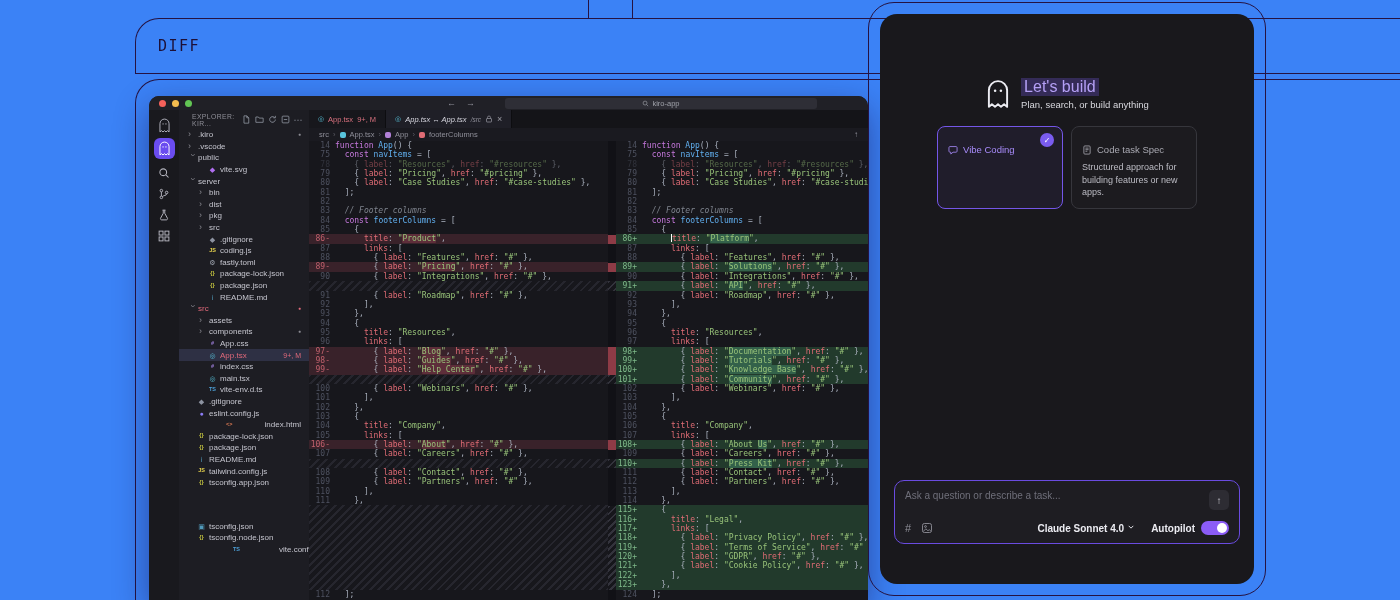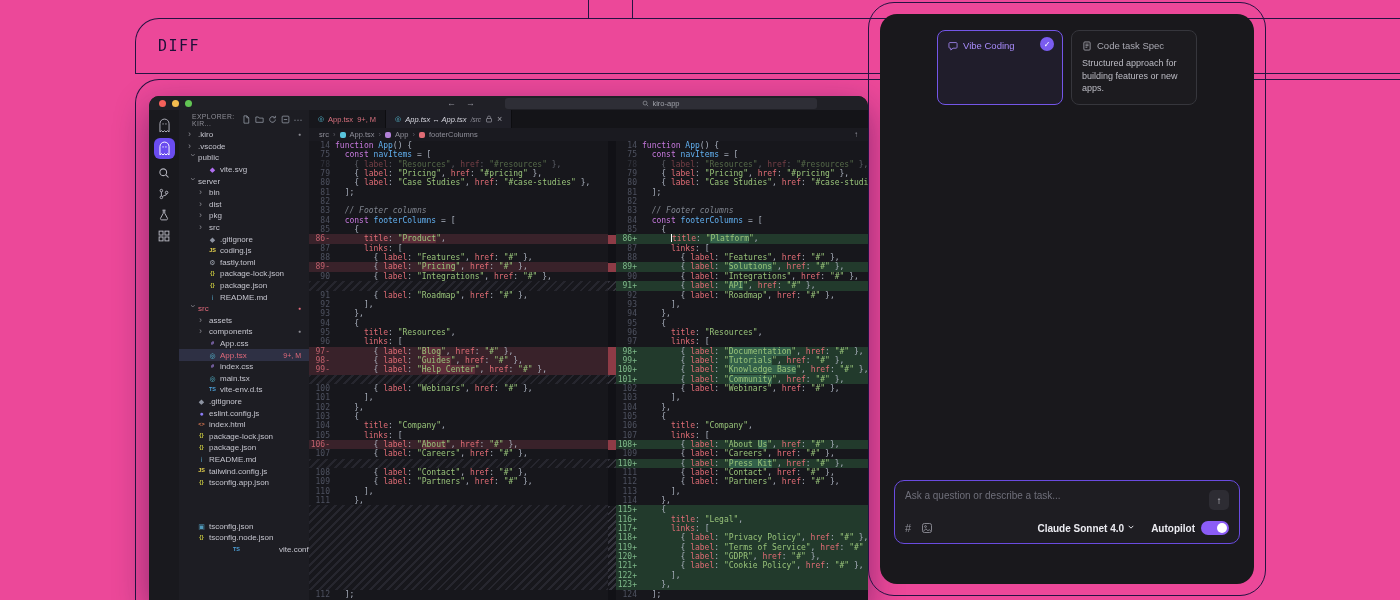--- a/index.html
+++ b/index.html
@@ -1,17 +1,17 @@
 <!DOCTYPE html>
 <html><head>
 <meta charset="utf-8">
 <style>
   html,body{margin:0;padding:0;background:#8a49f8;}
   *{box-sizing:border-box;}
-  .stage{position:relative;width:1400px;height:600px;overflow:hidden;background:#ec4899;font-family:"Liberation Sans",sans-serif;}
+  .stage{position:relative;width:1400px;height:600px;overflow:hidden;background:#3b82f6;font-family:"Liberation Sans",sans-serif;}
   .notch{position:absolute;top:0;height:19px;width:0;border-left:1.5px solid #251343;}
   .band-diff{position:absolute;left:135px;top:18px;width:1265px;height:56px;border:1.5px solid #251343;border-right:none;border-radius:24px 0 0 0;color:#1d1038;font-family:"DejaVu Sans Mono",monospace;font-size:15px;letter-spacing:1.5px;display:flex;align-items:center;padding-left:22px;}
   .band-main{position:absolute;left:135px;top:79px;width:1265px;height:521px;border:1.5px solid #251343;border-right:none;border-bottom:none;border-radius:24px 0 0 0;}
 
   
   .vsw{position:absolute;left:149px;top:96px;width:719px;height:504px;background:#1a1a1f;border-radius:10px 10px 0 0;overflow:hidden;box-shadow:0 12px 34px rgba(20,5,60,.45);z-index:1;}
   .titlebar{position:relative;height:14px;background:#202026;}
   .dots{position:absolute;left:10px;top:3.5px;display:flex;gap:6px;}
   .dot{width:7px;height:7px;border-radius:50%;}
   .dot.r{background:#f6615b}.dot.y{background:#f5bd4f}.dot.g{background:#62c554}
@@ -74,21 +74,21 @@
   
   .chat-frame{position:absolute;left:868px;top:2px;width:398px;height:594px;border:1.5px solid #251343;border-radius:26px;z-index:2;}
   .chat-panel{position:absolute;inset:11px;background:#19181c;border-radius:17px;display:flex;flex-direction:column;overflow:hidden;}
   .hero{margin-top:64px;align-self:center;display:flex;align-items:center;gap:10px;}
   .hero .ghost{color:#ececf2;}
   .hero-title{font-size:16px;color:#b5a0f6;background:rgba(122,92,240,.28);padding:0 3px;display:inline-block;}
   .hero-sub{font-size:9.5px;color:#d8d8de;margin-top:3px;}
   .cards{margin-top:16px;align-self:center;display:flex;gap:8px;}
   .card{width:126px;border-radius:8px;padding:9px 10px;position:relative;border:1px solid #36363c;background:#1c1b1f;}
   .card.sel{border-color:#7456e8;background:rgba(116,86,232,.08);}
-  .c-head{display:flex;align-items:center;gap:5px;font-size:9.5px;color:#a9a9b2;}
+  .c-head{display:flex;align-items:center;gap:5px;font-size:9.5px;color:#a9a9b2;margin-top:8px;}
   .card.sel .c-head{color:#a78bfa;}
   .c-desc{margin-top:6px;font-size:9px;line-height:1.4;color:#bcbcc4;}
   .c-check{position:absolute;top:6px;right:8px;width:14px;height:14px;border-radius:50%;background:#7a5cf0;color:#fff;font-size:8px;display:flex;align-items:center;justify-content:center;}
   .spacer{flex:1;}
   .inputbox{margin:0 14px 40px 14px;border:1.5px solid #6a4be0;border-radius:10px;background:#1e1d22;padding:9px 10px 8px 10px;}
   .in-row1{display:flex;align-items:flex-start;}
   .in-ph{font-size:10px;color:#6f6f7a;}
   .send{margin-left:auto;width:20px;height:20px;border-radius:5px;background:#2d2c33;color:#d0d0d8;font-size:10px;display:flex;align-items:center;justify-content:center;}
   .in-row2{margin-top:11px;display:flex;align-items:center;color:#8f8f98;}
   .hashic{font-size:11px;}
@@ -312,21 +312,21 @@
             <div class="trow" style="padding-left: 9px;">
               <span class="chev"></span>
               <span class="fic" style="color:#8d93a1">◆</span>
               <span class="fname">.gitignore</span>
             </div>
             <div class="trow" style="padding-left: 9px;">
               <span class="chev"></span>
               <span class="fic" style="color:#8b7cf6">●</span>
               <span class="fname">eslint.config.js</span>
             </div>
-            <div class="trow" style="padding-left: 9px;">
+            <div class="trow" style="padding-left: 9px; justify-content: space-between;">
               <span class="chev"></span>
               <span class="fic fic-txt" style="color:#e07b53">&lt;&gt;</span>
               <span class="fname">index.html</span>
             </div>
             <div class="trow" style="padding-left: 9px;">
               <span class="chev"></span>
               <span class="fic fic-txt" style="color:#cbcb41">{}</span>
               <span class="fname">package-lock.json</span>
             </div>
             <div class="trow" style="padding-left: 9px;">
@@ -764,20 +764,31 @@
                 <span class="cd">  ];</span>
               </div>
             </div>
         </div>
       </div>
     </div>
   </div>
 
   <div class="chat-frame">
     <div class="chat-panel">
+      <div class="hero">
+        <span class="ghost">
+            <svg width="26" height="30" viewBox="0 0 24 28">
+              <use href="#ghost"></use>
+            </svg>
+          </span>
+        <span>
+          <span class="hero-title">Let's build</span>
+          <div class="hero-sub">Plan, search, or build anything</div>
+        </span>
+      </div>
       <div class="cards">
         <div class="card sel">
           <div class="c-head">
             <svg width="10" height="10" viewBox="0 0 16 16" fill="none" stroke="currentColor" stroke-width="1.3">
                 <path d="M3 2.5h10c.8 0 1.5.7 1.5 1.5v6c0 .8-.7 1.5-1.5 1.5H8l-3.5 3v-3H3c-.8 0-1.5-.7-1.5-1.5V4c0-.8.7-1.5 1.5-1.5z"></path>
               </svg>
             <span>Vibe Coding</span>
           </div>
           <div class="c-check">✓</div>
         </div>

